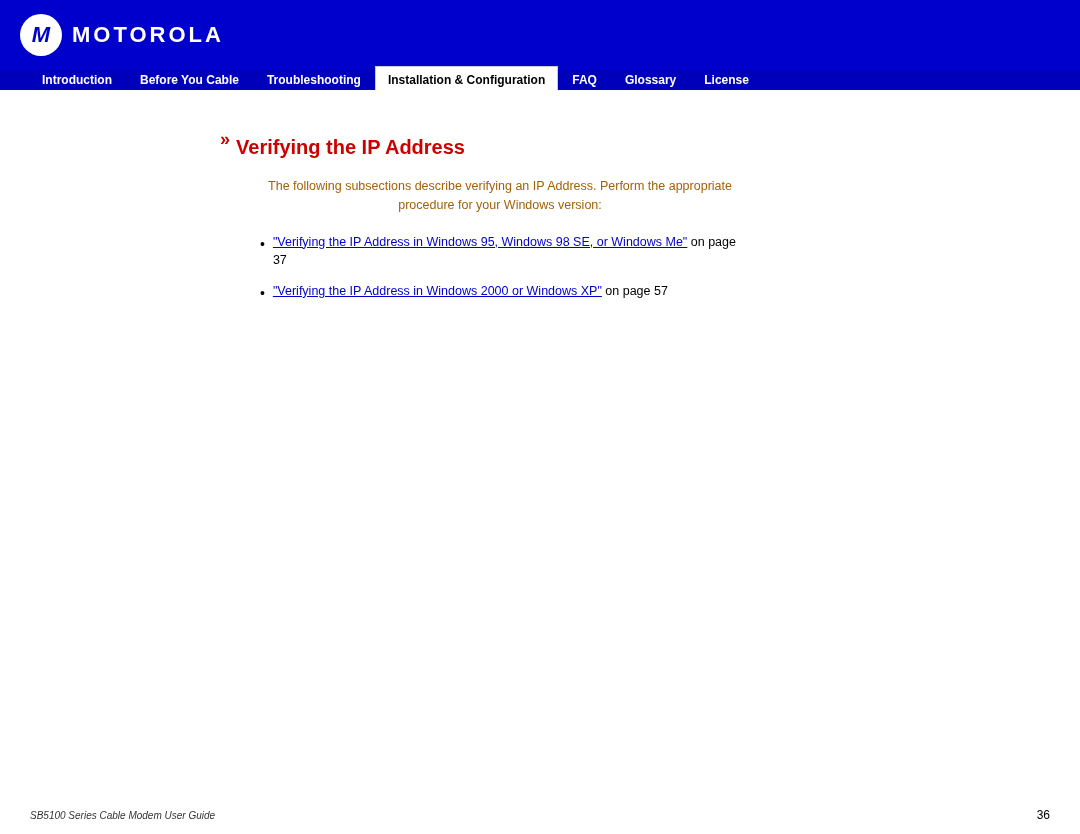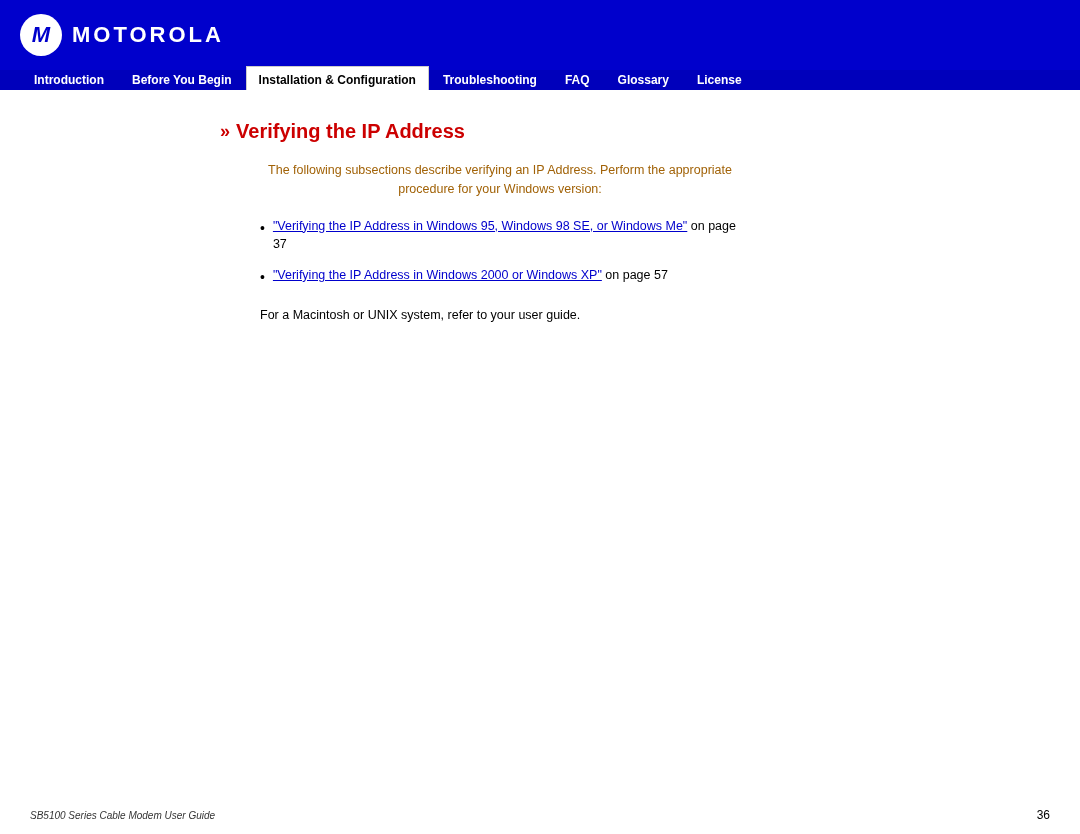--- a/index.html
+++ b/index.html
@@ -60,21 +60,21 @@
       font-weight: 700;
       letter-spacing: 3px;
       font-family: Arial, sans-serif;
     }
 
     
     .nav-bar {
       background: #0000bb;
       display: flex;
       align-items: center;
-      padding: 0 20px;
+      padding: 0 28px;
       height: 20px;
     }
 
     .nav-item {
       color: #ffffff;
       font-size: 12px;
       font-weight: bold;
       padding: 8px 14px;
       cursor: pointer;
       white-space: nowrap;
@@ -106,20 +106,21 @@
       color: #cc0000;
       font-size: 18px;
       font-weight: bold;
       margin-right: 6px;
     }
 
     .page-title {
       font-size: 20px;
       font-weight: bold;
       color: #cc0000;
+      margin-top: 16px;
     }
 
     .content-body {
       padding-left: 200px;
       padding-right: 100px;
       max-width: 780px;
     }
 
     .intro-paragraph {
       font-size: 12.5px;
@@ -194,23 +195,23 @@
     <div class="motorola-logo">
       <div class="logo-circle">
         <span class="logo-m">M</span>
       </div>
       <span class="motorola-text">MOTOROLA</span>
     </div>
   </div>
 
   <div class="nav-bar">
     <a class="nav-item">Introduction</a>
-    <a class="nav-item">Before You Begin</a>
+    <a class="nav-item">Before You Cable</a>
+    <a class="nav-item">Troubleshooting</a>
     <a class="nav-item active">Installation &amp; Configuration</a>
-    <a class="nav-item">Troubleshooting</a>
     <a class="nav-item">FAQ</a>
     <a class="nav-item">Glossary</a>
     <a class="nav-item">License</a>
   </div>
 
   <div class="main-content">
 
     <div class="page-title-row">
       <span class="arrow-icon">»</span>
       <h1 class="page-title">Verifying the IP Address</h1>
@@ -228,21 +229,20 @@
           </span>
         </li>
         <li>
           <span class="bullet-dot">•</span>
           <span>
             <span class="link-text">"Verifying the IP Address in Windows 2000 or Windows XP"</span><span> on page 57</span>
           </span>
         </li>
       </ul>
 
-      <p class="mac-note">For a Macintosh or UNIX system, refer to your user guide.</p>
 
     </div>
   </div>
 
   <div class="footer">
     <span class="footer-guide-title">SB5100 Series Cable Modem User Guide</span>
     <span class="footer-page-number">36</span>
   </div>
 
 </div>

